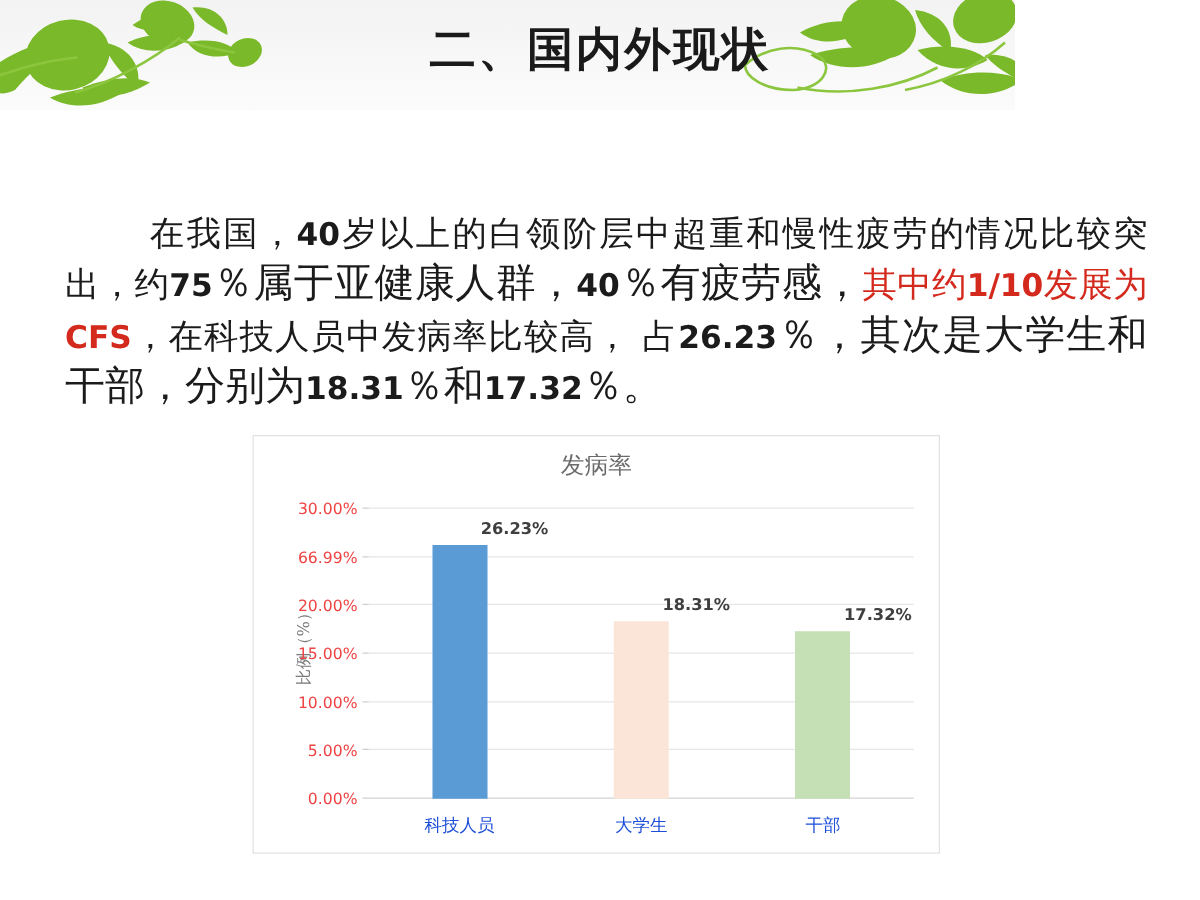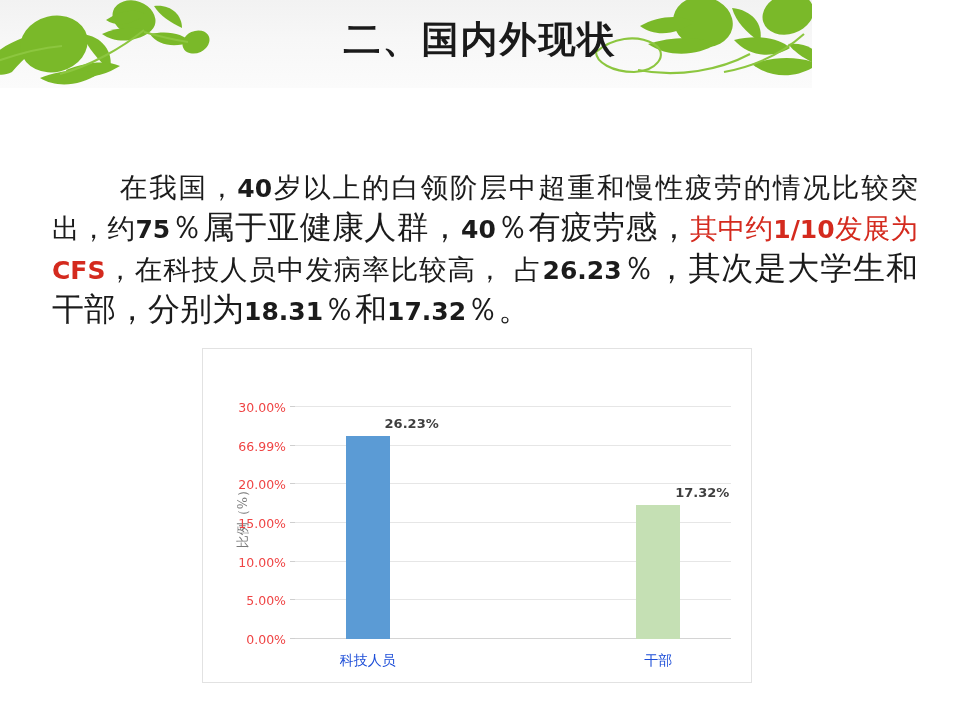--- a/index.html
+++ b/index.html
@@ -234,20 +234,21 @@
   </span>
 
   <div class="slide-title">二、国内外现状</div>
 </div>
 
 <div class="body-text">
   <span class="indent"></span><span>在我国，</span><span class="num">40</span><span>岁以上的白领阶层中超重和慢性疲劳的情况比较突出，约</span><span class="num">75</span><span class="pct">％属于亚健康人群，</span><span class="num">40</span><span class="pct">％有疲劳感，</span><span class="hl">其中约</span><span class="hl num">1/10</span><span class="hl">发展为</span><span class="hl num">CFS</span><span>，在科技人员中发病率比较高， 占</span><span class="num">26.23</span><span class="pct">％，其次是大学生和干部，分别为</span><span class="num">18.31</span><span class="pct">％和</span><span class="num">17.32</span><span class="pct">％。</span>
 </div>
 
 <div class="chart-frame">
+  <div class="chart-title">发病率</div>
   <div class="y-axis-title">比例（%）</div>
 
   <div class="plot">
     <div id="gridlines">
         <div class="gridline baseline" style="bottom: 0%;"></div>
         <div class="tick-mark" style="bottom: 0%;"></div>
         <div class="y-tick-label" style="bottom: calc(0% + 0px); position: absolute; right: calc(100% + 9px); transform: translateY(50%);">0.00%</div>
         <div class="gridline" style="bottom: 16.6667%;"></div>
         <div class="tick-mark" style="bottom: 16.6667%;"></div>
         <div class="y-tick-label" style="bottom: calc(16.6667% + 0px); position: absolute; right: calc(100% + 9px); transform: translateY(50%);">5.00%</div>
@@ -266,20 +267,25 @@
         <div class="gridline" style="bottom: 100%;"></div>
         <div class="tick-mark" style="bottom: 100%;"></div>
         <div class="y-tick-label" style="bottom: calc(100% + 0px); position: absolute; right: calc(100% + 9px); transform: translateY(50%);">30.00%</div>
       </div>
     <div class="bars" id="bars">
         <div class="bar-slot" style="left: 0%; width: 33.3333%;">
           <div class="bar" style="height: 87.4333%; background: rgb(91, 155, 213);"></div>
           <div class="bar-value" style="bottom: calc(87.4333% + 5px);">26.23%</div>
           <div class="cat-label">科技人员</div>
         </div>
+        <div class="bar-slot" style="left: 33.3333%; width: 33.3333%;">
+          <div class="bar" style="height: 61.0333%; background: rgb(250, 229, 216);"></div>
+          <div class="bar-value" style="bottom: calc(61.0333% + 5px);">18.31%</div>
+          <div class="cat-label">大学生</div>
+        </div>
         <div class="bar-slot" style="left: 66.6667%; width: 33.3333%;">
           <div class="bar" style="height: 57.7333%; background: rgb(197, 224, 180);"></div>
           <div class="bar-value" style="bottom: calc(57.7333% + 5px);">17.32%</div>
           <div class="cat-label">干部</div>
         </div>
       </div>
   </div>
 </div>
 
 </body></html>

